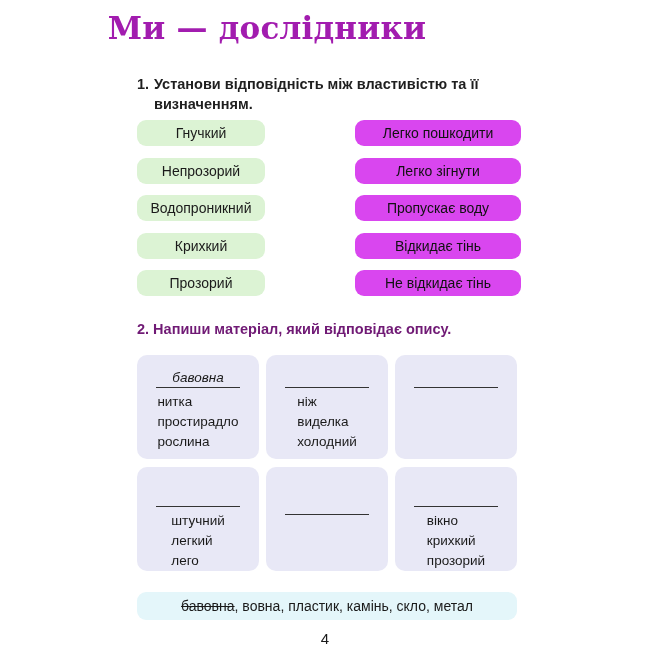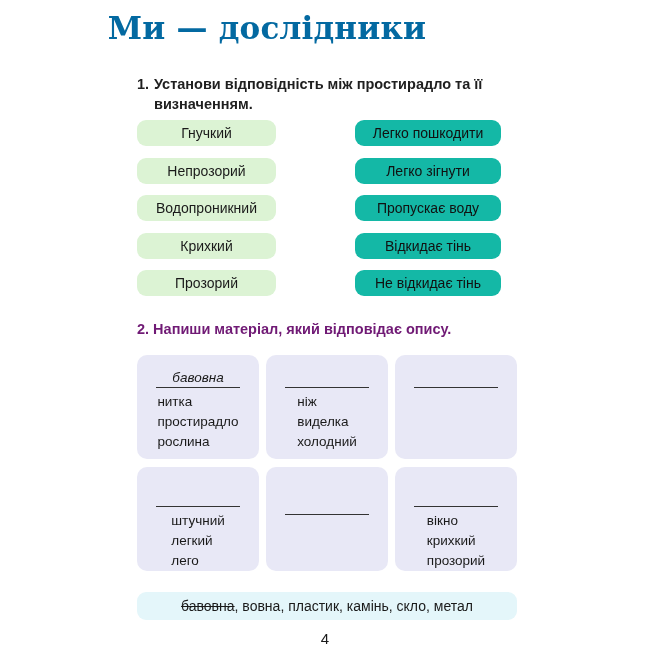--- a/index.html
+++ b/index.html
@@ -1,48 +1,48 @@
 <!DOCTYPE html>
 <html><head>
 <meta charset="utf-8">
 <style>
   html, body { margin:0; padding:0; }
   body { width:650px; height:650px; background:#ffffff; position:relative; overflow:hidden;
          font-family: "Liberation Sans", "DejaVu Sans", sans-serif; color:#1a1a1a; }
   .title { position:absolute; left:0; width:534px; top:10px; text-align:center;
-           font-family:"DejaVu Serif", "Liberation Serif", serif; font-weight:bold; font-size:31px; letter-spacing:0.2px; color:#0369a1; }
+           font-family:"DejaVu Serif", "Liberation Serif", serif; font-weight:bold; font-size:31px; letter-spacing:0.2px; color:#a21caf; }
   .q1 { position:absolute; left:137px; top:74px; width:390px; font-size:14.5px; font-weight:bold; line-height:20px; color:#1f1f1f; }
   .q1 .num { position:absolute; left:0; }
   .q1 .txt { display:block; padding-left:17px; }
   .left-col, .right-col { position:absolute; }
   .left-col { left:137px; top:120px; }
   .right-col { left:355px; top:120px; }
   .pill { box-sizing:border-box; height:26px; border-radius:9px; display:flex; align-items:center; justify-content:center;
           font-size:14px; margin-bottom:11.5px; }
-  .left-col .pill { width:139px; background:#dcf3d4; }
-  .right-col .pill { width:146px; background:#14b8a6; color:#111; }
+  .left-col .pill { width:128px; background:#dcf3d4; }
+  .right-col .pill { width:166px; background:#d946ef; color:#111; }
   .q2 { position:absolute; left:137px; top:321px; font-size:14.5px; font-weight:bold; color:#701a75; }
   .grid { position:absolute; left:137px; top:355px; display:grid; grid-template-columns:122px 122px 122px; column-gap:7px; row-gap:8px; }
   .card { box-sizing:border-box; height:104px; background:#e8e8f6; border-radius:10px; display:flex; flex-direction:column; align-items:center; padding-top:14px; }
   .card .ans { width:84px; height:18px; border-bottom:1.5px solid #333; text-align:center; font-style:italic; font-size:13.5px; line-height:18px; }
   .card .words { margin-top:4px; font-size:13.5px; line-height:20px; }
   .grid .card.row2 { padding-top:29px; }
   .bank { position:absolute; left:137px; top:592px; width:380px; height:28px; background:#e4f6fa; border-radius:9px;
           display:flex; align-items:center; justify-content:center; font-size:14px; }
   .bank .strike { text-decoration:line-through; }
   .page-num { position:absolute; left:0; width:650px; top:630px; text-align:center; font-size:15px; }
 </style>
 </head>
 <body>
 
 <div class="title">Ми — дослідники</div>
 
 <div class="q1">
   <span class="num">1.</span>
-  <span class="txt">Установи відповідність між простирадло та її визначенням.</span>
+  <span class="txt">Установи відповідність між властивістю та її визначенням.</span>
 </div>
 
 <div class="left-col">
   <div class="pill">Гнучкий</div>
   <div class="pill">Непрозорий</div>
   <div class="pill">Водопроникний</div>
   <div class="pill">Крихкий</div>
   <div class="pill">Прозорий</div>
 </div>
 

